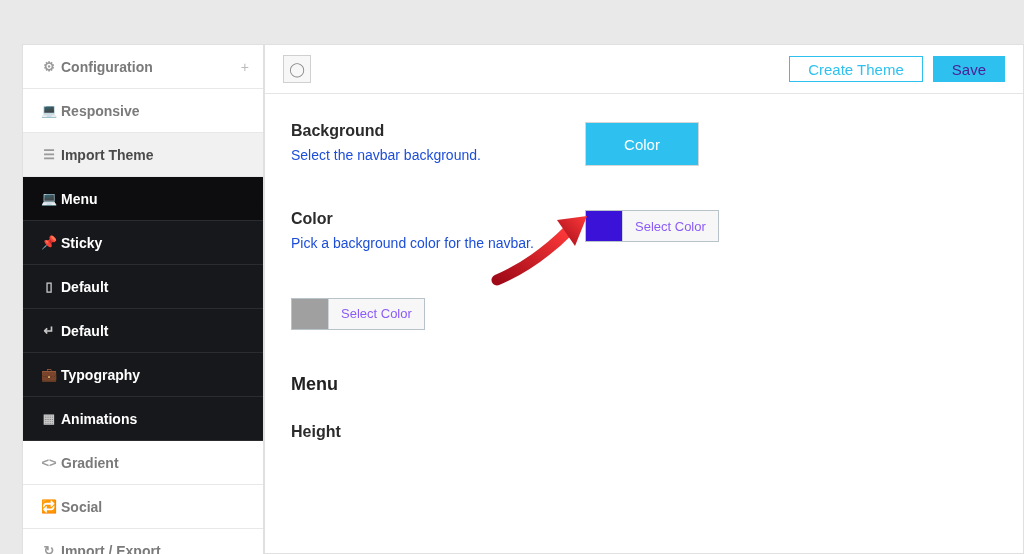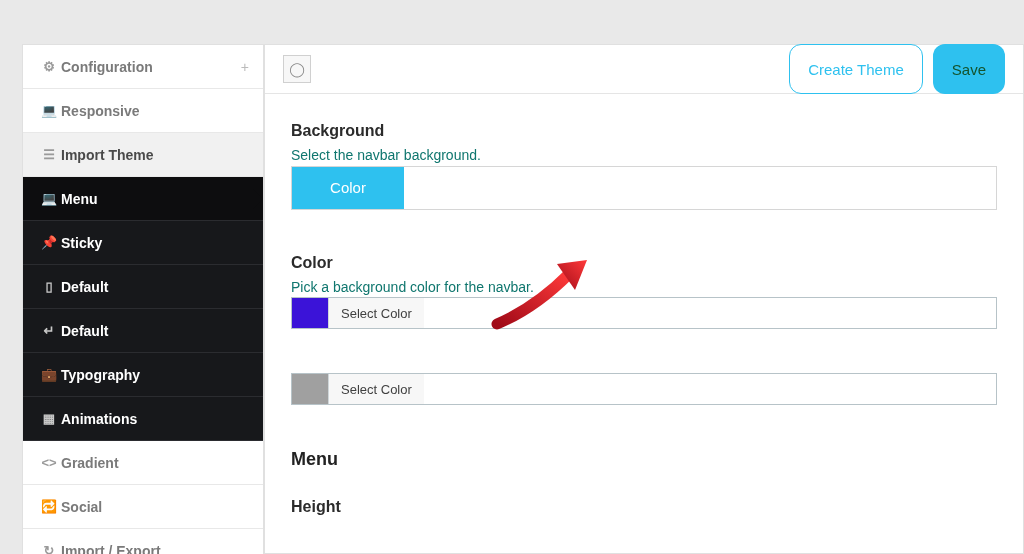--- a/index.html
+++ b/index.html
@@ -92,61 +92,60 @@
     border: 1px solid #d0d0d0;
     background: #f7f7f7;
     display: inline-flex;
     align-items: center;
     justify-content: center;
     color: #888;
     font-size: 14px;
   }
   .toolbar .spacer { flex: 1; }
   .btn {
-    height: 50px;
+    height: 26px;
     padding: 0 18px;
     font-size: 15px;
     border: 1px solid transparent;
     cursor: pointer;
     display: inline-flex;
     align-items: center;
-    border-radius: 12px;
+    border-radius: 0;
   }
   .btn.outline {
     border-color: #2ec1ef;
     color: #2ec1ef;
     background: #fff;
     margin-right: 10px;
   }
   .btn.primary {
     background: #2ec1ef;
-    color: #14532d;
+    color: #4c1d95;
   }
   .content {
     padding: 28px 26px 0 26px;
     overflow: hidden;
   }
   .row {
     display: flex;
     margin-bottom: 44px;
     position: relative;
-    flex-direction: column;
   }
   .row .label {
     width: 294px;
   }
   .row .label h4 {
     font-size: 16px;
     font-weight: 700;
     color: #2b2b2b;
     margin-bottom: 6px;
   }
   .row .label p {
     font-size: 14px;
-    color: #0f766e;
+    color: #1d4ed8;
     line-height: 1.4;
     max-width: 250px;
   }
   .toggle {
     display: flex;
     border: 1px solid #d6d6d6;
   }
   .toggle-opt {
     width: 112px;
     height: 42px;
@@ -170,21 +169,21 @@
   }
   .colorpick .swatch {
     width: 36px;
     height: 100%;
   }
   .colorpick .select {
     padding: 0 12px;
     display: flex;
     align-items: center;
     font-size: 13px;
-    color: #404040;
+    color: #8b5cf6;
     background: #f7f7f7;
     border-left: 1px solid #cfd6d9;
     cursor: pointer;
   }
   .section-heading {
     font-size: 18px;
     font-weight: 700;
     color: #222;
     margin: 6px 0 28px 0;
   }

